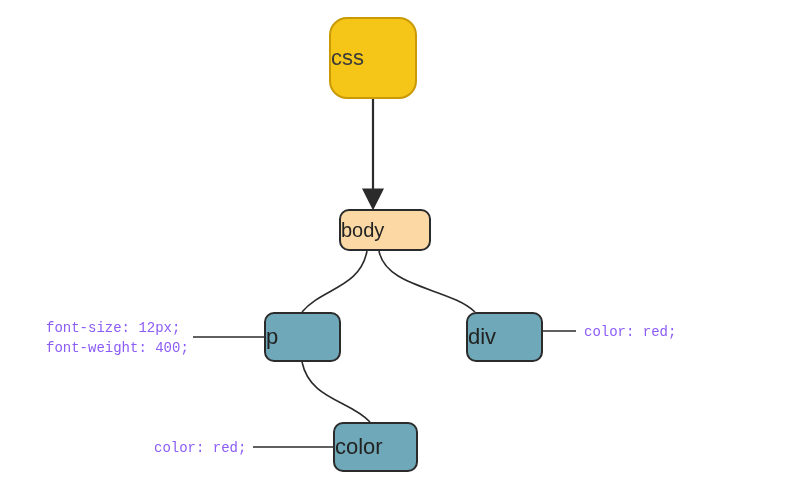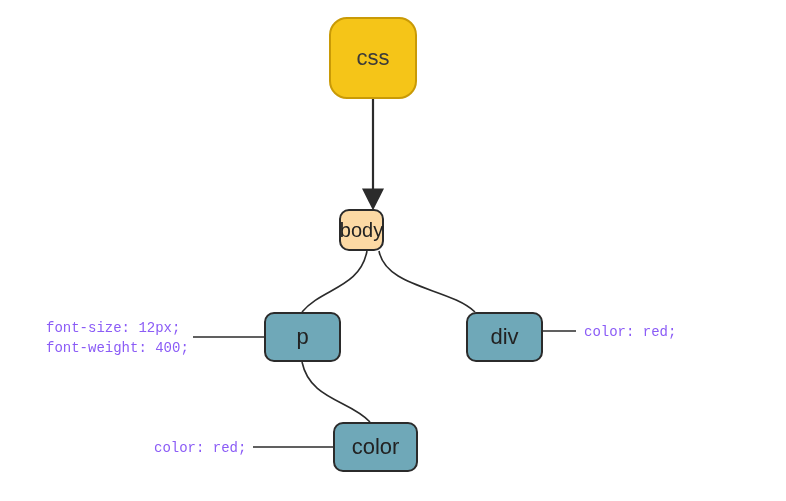--- a/index.html
+++ b/index.html
@@ -19,21 +19,21 @@
     position: absolute;
     left: 0; top: 0;
     width: 786px;
     height: 501px;
     pointer-events: none;
   }
   .node {
     position: absolute;
     display: flex;
     align-items: center;
-    justify-content: center;
+    justify-content: flex-start;
     border: 2px solid #2b2b2b;
     box-sizing: border-box;
     font-weight: 400;
     color: #222;
   }
   .node.css {
     background: #f5c518;
     border-color: #c99a06;
     border-radius: 18px;
     font-size: 22px;
@@ -80,21 +80,21 @@
 
     <line x1="193" y1="337" x2="264" y2="337" stroke="#2b2b2b" stroke-width="1.6"></line>
     <line x1="523" y1="331" x2="576" y2="331" stroke="#2b2b2b" stroke-width="1.6"></line>
     <line x1="253" y1="447" x2="333" y2="447" stroke="#2b2b2b" stroke-width="1.6"></line>
   </svg>
 
   <div class="node css" style="left:329px; top:17px; width:88px; height:82px;">
     <span>css</span>
   </div>
 
-  <div class="node body" style="left:339px; top:209px; width:45px; height:42px;">
+  <div class="node body" style="left:339px; top:209px; width:92px; height:42px;">
     <span>body</span>
   </div>
 
   <div class="node elem" style="left:264px; top:312px; width:77px; height:50px;">
     <span>p</span>
   </div>
 
   <div class="node elem" style="left:446px; top:312px; width:77px; height:50px;margin-left:20px;">
     <span>div</span>
   </div>

